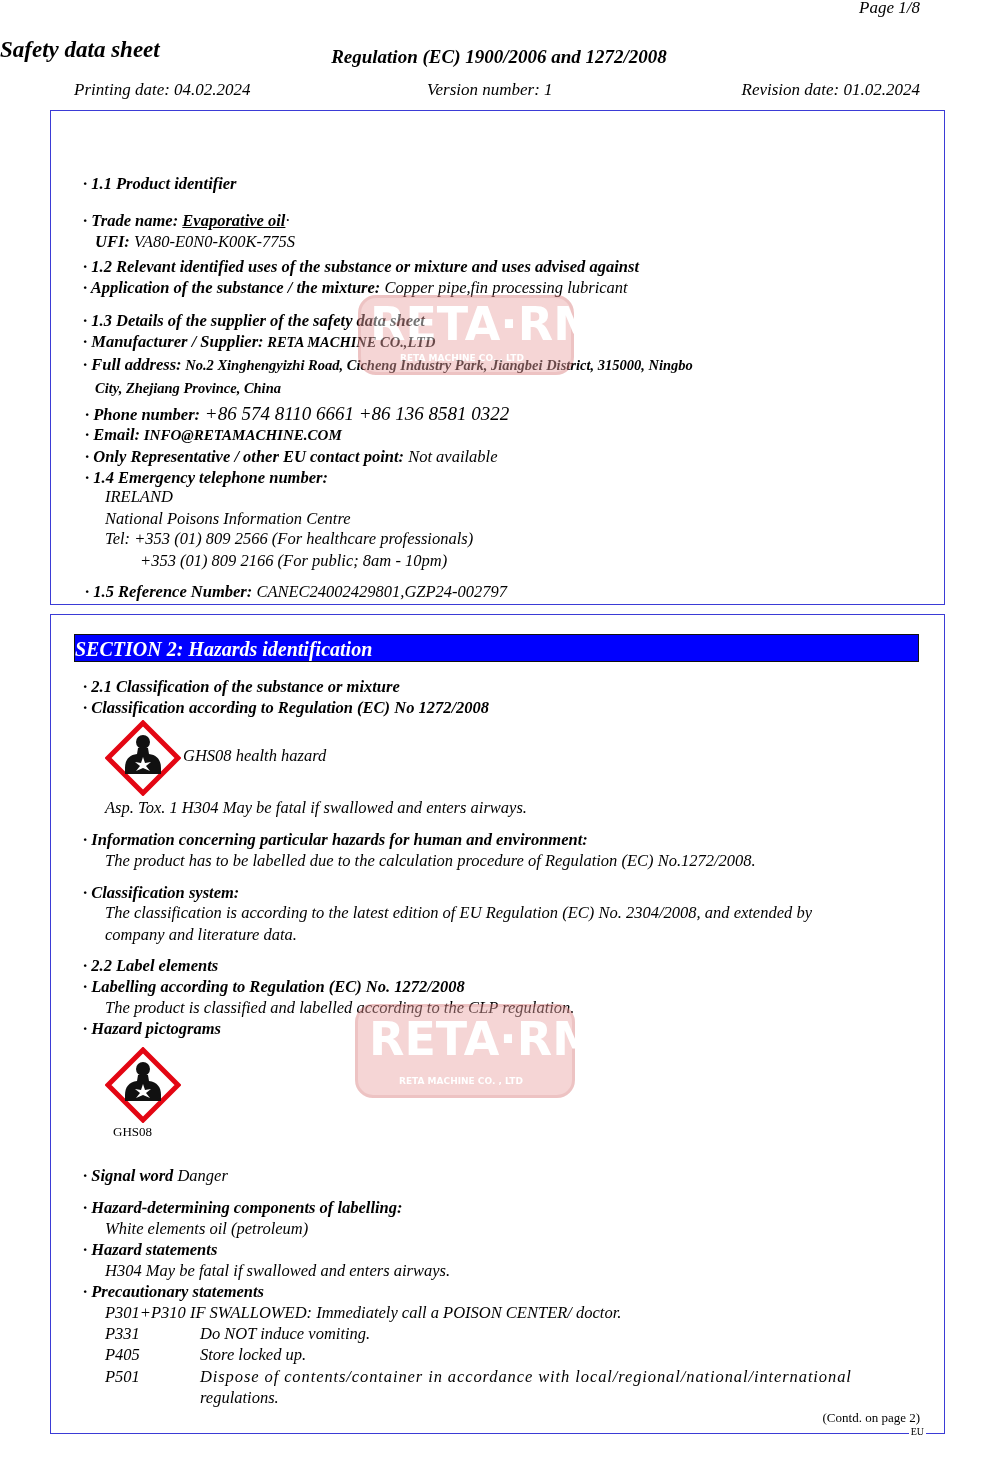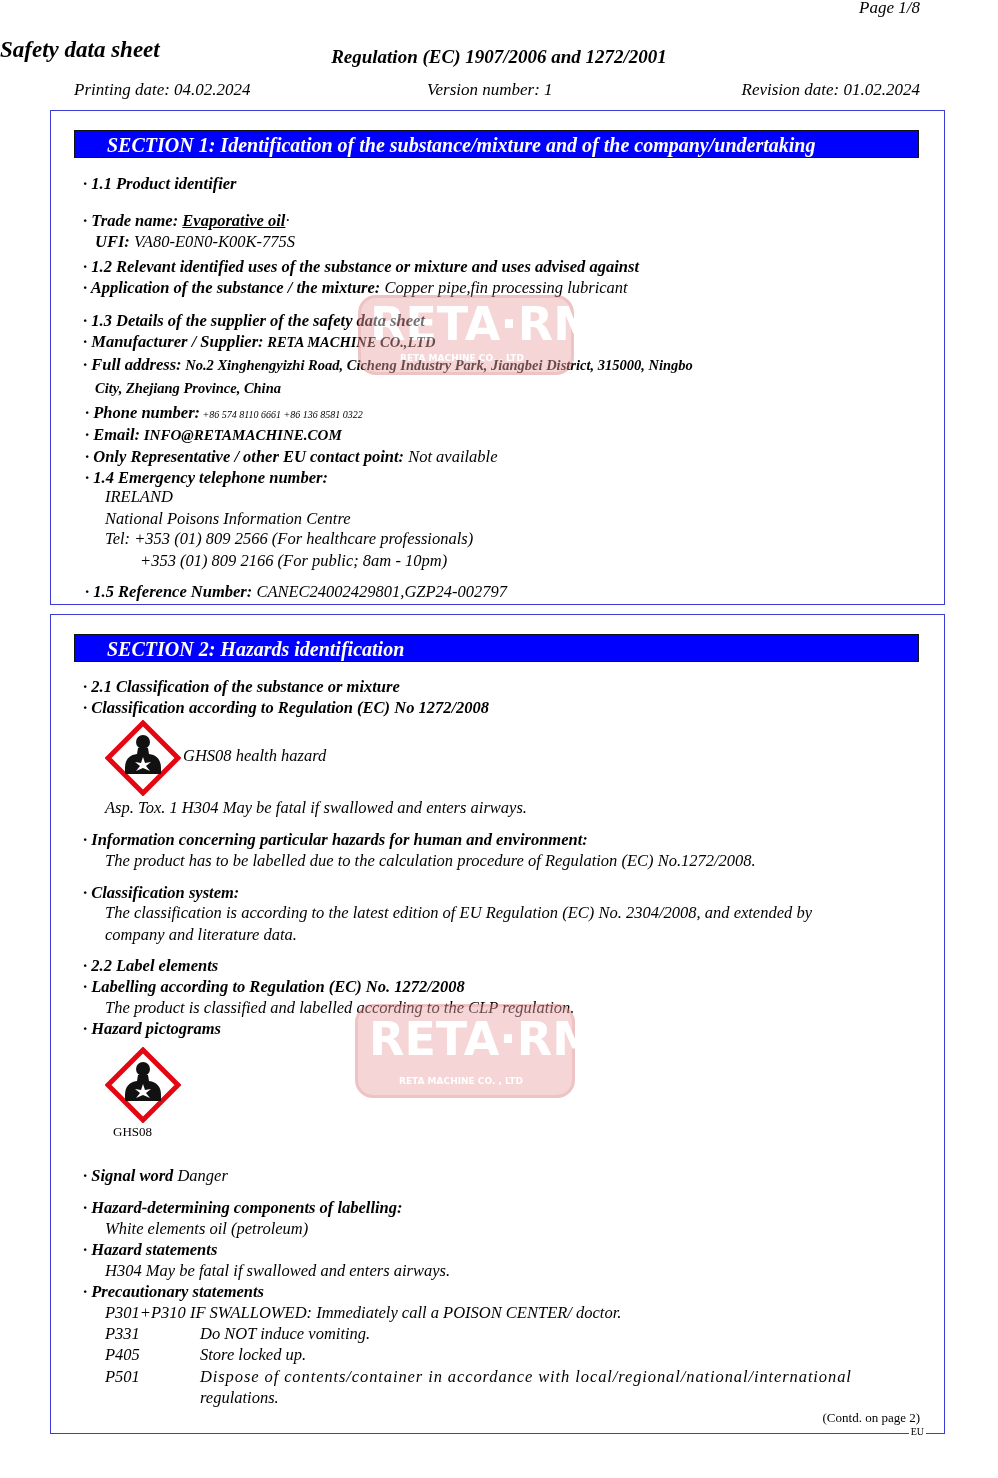--- a/index.html
+++ b/index.html
@@ -22,27 +22,26 @@
   .wm { position: absolute; opacity: 0.45; pointer-events: none; margin-left: 20px; }
   .wm-pill { border: 3px solid #d87c7c; border-radius: 18px; background: #e9a3a3; position: absolute; }
   .wm-text { position: absolute; color: #fff; font-family: "DejaVu Sans", sans-serif; font-style: normal; font-weight: bold; }
   .ghs svg { display: block; }
 </style>
 </head>
 <body>
 
 <div class="abs hdr-page">Page 1/8</div>
 <div class="abs hdr-title">Safety data sheet</div>
-<div class="abs hdr-sub">Regulation (EC) 1907/2006 and 1272/2001</div>
+<div class="abs hdr-sub">Regulation (EC) 1900/2006 and 1272/2008</div>
 <div class="abs hdr-meta" style="left:74px">Printing date: 04.02.2024</div>
 <div class="abs hdr-meta" style="left:427px">Version number: 1</div>
 <div class="abs hdr-meta" style="right:78px">Revision date: 01.02.2024</div>
 
 <div class="box" style="top:110px;height:493px">
-  <div class="sec-bar" style="top:19px;padding-left:32px">SECTION 1: Identification of the substance/mixture and of the company/undertaking</div>
 
   <div class="t b" style="left:32px;top:63px">· 1.1 Product identifier</div>
 
   <div class="t" style="left:32px;top:100px">
     <span class="b">· Trade name: </span><span class="b u">Evaporative oil</span><span class="n">·</span>
   </div>
   <div class="t" style="left:44px;top:121px">
     <span class="b">UFI:</span><span class="n"> VA80-E0N0-K00K-775S</span>
   </div>
 
@@ -54,41 +53,41 @@
   <div class="t b" style="left:32px;top:200px">· 1.3 Details of the supplier of the safety data sheet</div>
   <div class="t" style="left:32px;top:221px">
     <span class="b">· Manufacturer / Supplier:</span><span class="b" style="font-size:14.5px"> RETA MACHINE CO.,LTD</span>
   </div>
   <div class="t" style="left:32px;top:244px">
     <span class="b">· Full address:</span><span class="b" style="font-size:14.5px"> No.2 Xinghengyizhi Road, Cicheng Industry Park, Jiangbei District, 315000, Ningbo</span>
   </div>
   <div class="t b" style="left:44px;top:269px;font-size:14.5px">City,  Zhejiang Province, China</div>
 
   <div class="t" style="left:34px;top:292px">
-    <span class="b">· Phone number:</span><span class="n" style="font-size:10px"> +86 574 8110 6661   +86 136 8581 0322</span>
+    <span class="b">· Phone number:</span><span class="n" style="font-size:19px"> +86 574 8110 6661   +86 136 8581 0322</span>
   </div>
   <div class="t" style="left:34px;top:314px">
     <span class="b">· Email:</span><span class="b" style="font-size:15px"> INFO@RETAMACHINE.COM</span>
   </div>
   <div class="t" style="left:34px;top:336px">
     <span class="b">· Only Representative / other EU contact point:</span><span class="n">  Not available</span>
   </div>
   <div class="t b" style="left:34px;top:357px">· 1.4 Emergency telephone number:</div>
   <div class="t" style="left:54px;top:376px">IRELAND</div>
   <div class="t" style="left:54px;top:398px;height:16px;overflow:hidden">National Poisons Information Centre</div>
   <div class="t" style="left:54px;top:418px">Tel: +353 (01) 809 2566 (For healthcare professionals)</div>
   <div class="t" style="left:89px;top:440px">+353 (01) 809 2166 (For public; 8am - 10pm)</div>
 
   <div class="t" style="left:34px;top:471px">
     <span class="b">· 1.5 Reference Number:</span><span class="n"> CANEC24002429801,GZP24-002797</span>
   </div>
 </div>
 
 <div class="box" style="top:614px;height:818px">
-  <div class="sec-bar" style="top:19px;padding-left:32px">SECTION 2: Hazards identification</div>
+  <div class="sec-bar" style="top:19px;">SECTION 2: Hazards identification</div>
 
   <div class="t b" style="left:32px;top:62px">· 2.1 Classification of the substance or mixture</div>
   <div class="t b" style="left:32px;top:83px">· Classification according to Regulation (EC) No 1272/2008</div>
 
   <div class="ghs" style="position:absolute;left:54px;top:105px">
     <svg width="76" height="76" viewBox="0 0 76 76">
       <polygon points="38,3 73,38 38,73 3,38" fill="#fff" stroke="#e30613" stroke-width="5"></polygon>
       <circle cx="38" cy="22" r="7" fill="#111"></circle>
       <path d="M33,28 L43,28 L44,34 C52,35 56,40 56,48 L56,54 L20,54 L20,48 C20,40 24,35 32,34 Z" fill="#111"></path>
       <path d="M38,37 L40,43 L46,42 L41,46 L45,51 L38,48 L31,51 L35,46 L30,42 L36,43 Z" fill="#fff"></path>

